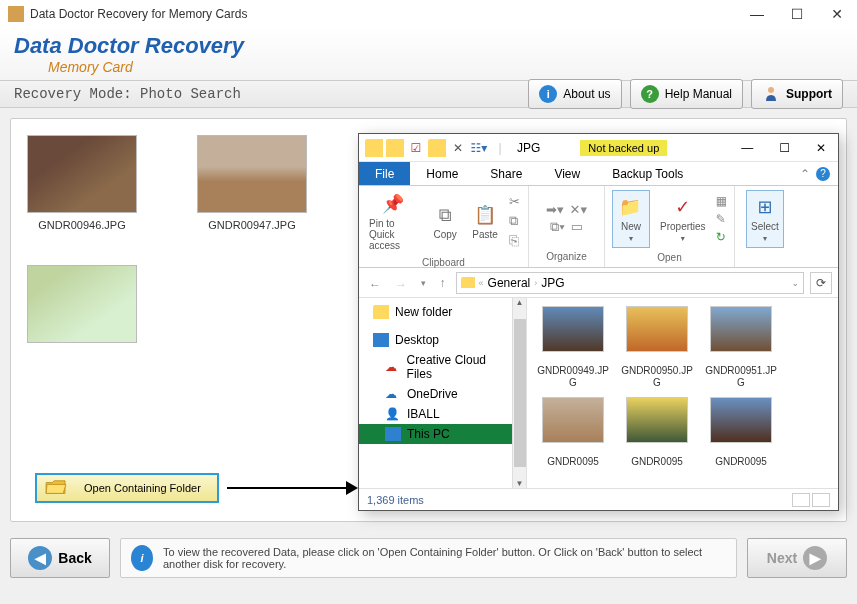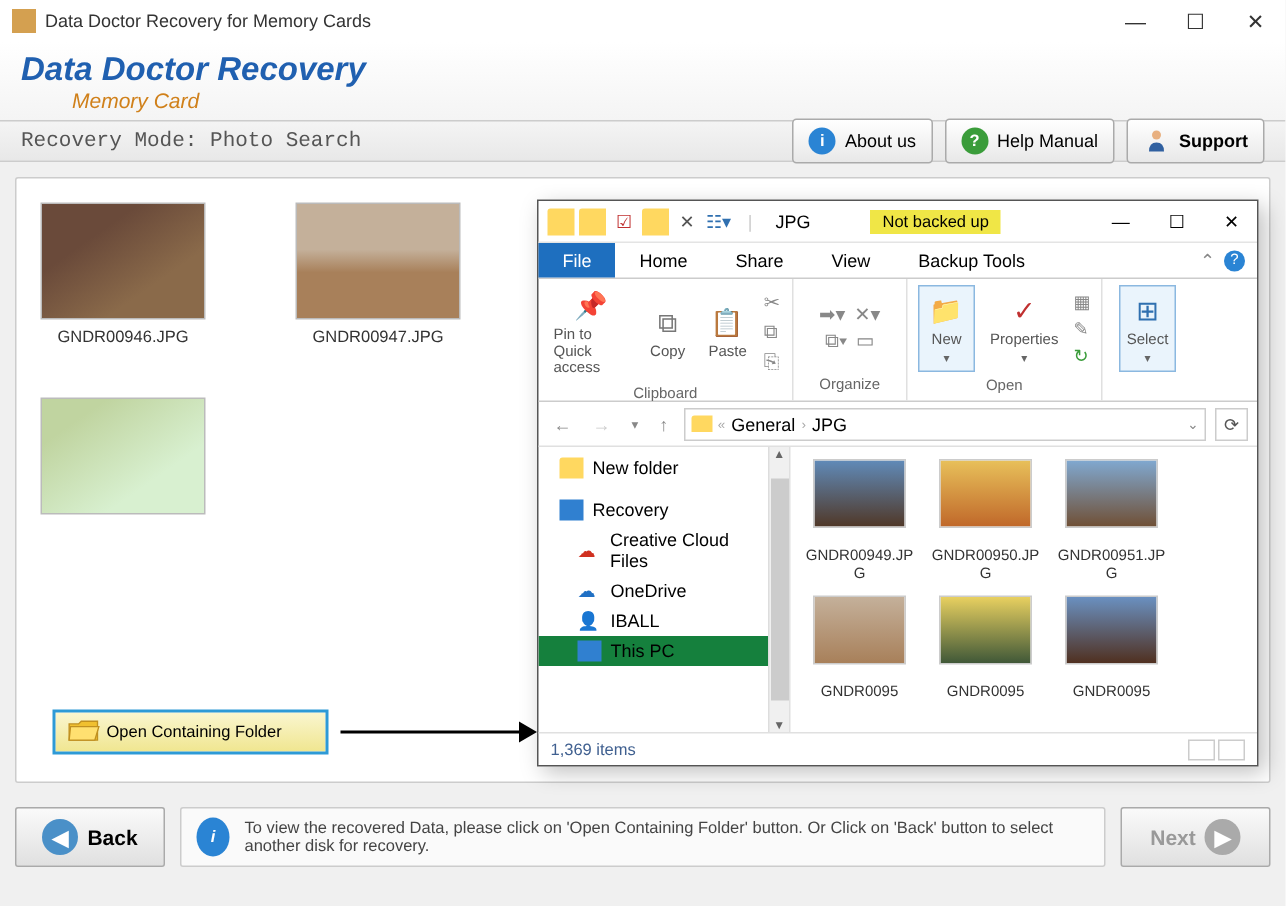--- a/index.html
+++ b/index.html
@@ -34,21 +34,21 @@
 .thumb-item { display: flex; flex-direction: column; align-items: center; gap: 6px; }
 .thumb-img { width: 110px; height: 78px; border: 1px solid #bbb; }
 .thumb-label { font-size: 11px; color: #333; }
 .thumb-1 { background: linear-gradient(145deg, #6a4a3a 30%, #8a6a4a 70%); }
 .thumb-2 { background: linear-gradient(180deg, #c4b09a 40%, #a8805a 60%); }
 .thumb-3 { background: linear-gradient(180deg, #6092c4 40%, #705028 70%); }
 .thumb-4 { background: linear-gradient(145deg, #e8d060 30%, #3a5a3a 80%); }
 .thumb-5 { background: linear-gradient(180deg, #e09a4a 30%, #b8a080 70%); }
 .thumb-6 { background: linear-gradient(145deg, #c0d4a0 20%, #d8f0d0 70%); }
 
-.open-folder-btn { position: absolute; left: 24px; bottom: 18px; width: 184px; height: 30px; border: 2px solid #2e9ad6; background: linear-gradient(#faf6d0,#f0e690); display: flex; align-items: center; gap: 4px; padding: 0 8px; font-size: 11px; cursor: pointer; }
+.open-folder-btn { position: absolute; left: 24px; bottom: 18px; width: 184px; height: 30px; border: 2px solid #2e9ad6; background: linear-gradient(#faf6d0,#f0e690); display: flex; align-items: center; gap: 17px; padding: 0 8px; font-size: 11px; cursor: pointer; }
 .folder-icon-svg { width: 22px; height: 18px; }
 .arrow-line { position: absolute; bottom: 32px; left: 216px; width: 120px; height: 2px; background: #000; }
 .arrow-head { position: absolute; bottom: 26px; left: 335px; width: 0; height: 0; border-left: 12px solid #000; border-top: 7px solid transparent; border-bottom: 7px solid transparent; }
 
 
 .explorer { position: absolute; left: 358px; top: 133px; width: 481px; height: 378px; background: #fff; border: 1px solid #555; box-shadow: 4px 4px 14px rgba(0,0,0,0.25); z-index: 50; display: flex; flex-direction: column; }
 .ex-titlebar { height: 28px; display: flex; align-items: center; padding: 0 6px; font-size: 12px; border-bottom: 1px solid #e4e4e4; }
 .ex-qa-icons { display: flex; gap: 3px; align-items: center; }
 .ex-qa-icons span { width: 18px; height: 18px; display: flex; align-items: center; justify-content: center; }
 .fold-y { background: #ffd860; width: 14px; height: 12px; border-top-left-radius: 2px; }
@@ -320,21 +320,21 @@
 
   <div class="ex-body">
     <div class="ex-tree">
       <div class="tree-item">
         <span class="tree-icon tree-fold"></span>
         <span>New folder</span>
       </div>
       <div style="height:8px;"></div>
       <div class="tree-item">
         <span class="tree-icon" style="background:#3080d0;"></span>
-        <span>Recovery</span>
+        <span>Desktop</span>
       </div>
       <div class="tree-item tree-sub">
         <span class="tree-icon" style="color:#d03020;">☁</span>
         <span>Creative Cloud Files</span>
       </div>
       <div class="tree-item tree-sub">
         <span class="tree-icon" style="color:#2070c4;">☁</span>
         <span>OneDrive</span>
       </div>
       <div class="tree-item tree-sub">

